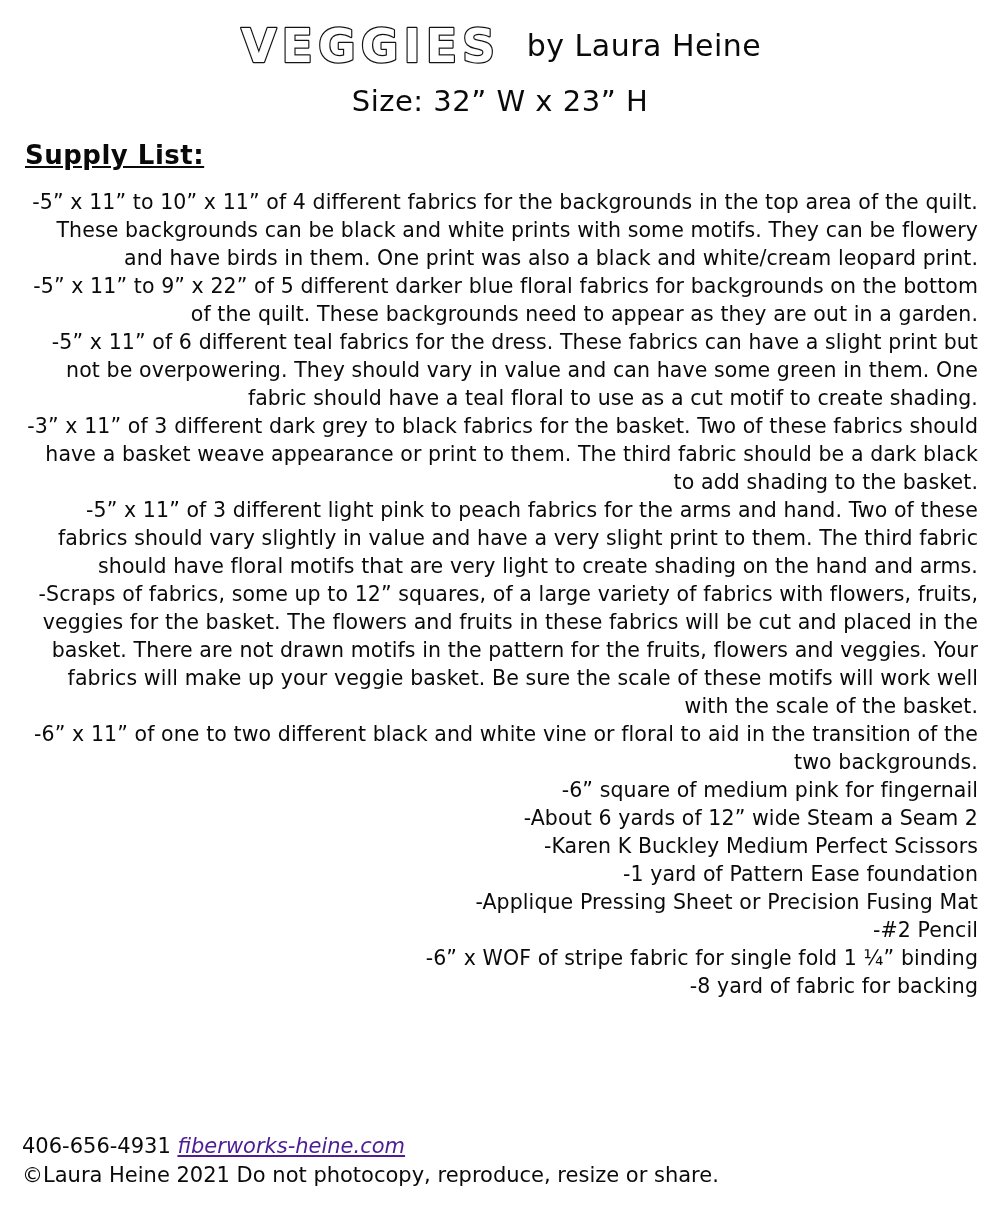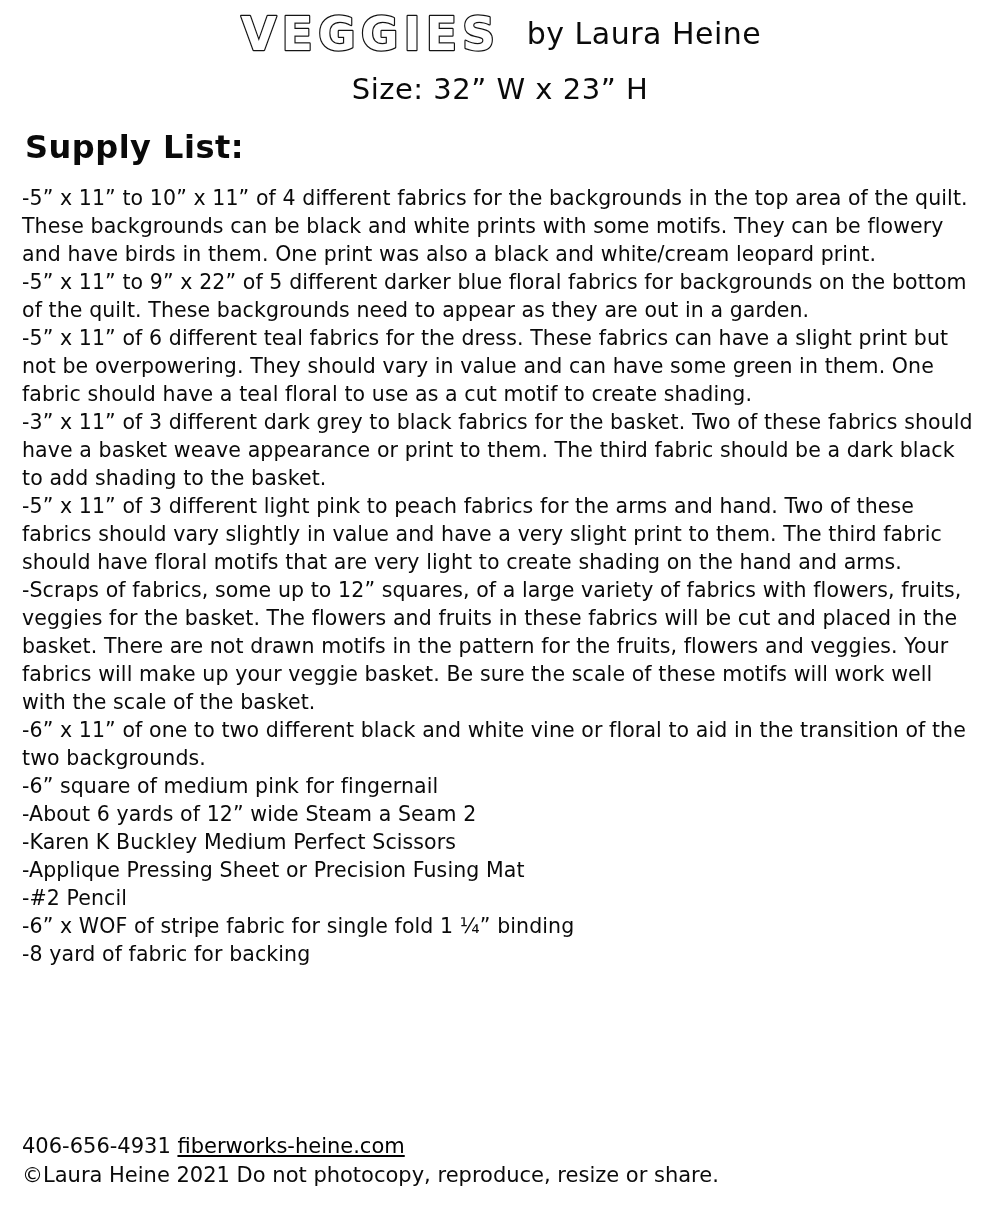--- a/index.html
+++ b/index.html
@@ -13,60 +13,64 @@
     width: 1000px;
     height: 1220px;
     background: #ffffff;
     overflow: hidden;
     margin: 0 auto;
   }
   .title-row {
     display: flex;
     justify-content: center;
     align-items: center;
+    padding-top: 12px;
     gap: 10px;
   }
   .title-svg { display: block; }
   .byline {
     font-size: 30px;
     margin-top: 0;
     color: #0a0a0a;
     letter-spacing: 0.5px;
   }
   .size-line {
     text-align: center;
     font-size: 29px;
     margin-top: 6px;
     letter-spacing: 0.5px;
   }
   .supply-heading {
-    font-size: 32px;
+    font-size: 26px;
     font-weight: 600;
     margin: 22px 0 0 25px;
     letter-spacing: 0.5px;
+    text-decoration: underline;
   }
   .supply-list {
     margin: 18px 22px 0 22px;
     width: 956px;
     font-size: 20.5px;
     line-height: 28px;
     letter-spacing: 0.1px;
+    text-align: right;
   }
   .supply-item { white-space: normal; }
   .footer {
     position: absolute;
     left: 22px;
     top: 1132px;
     font-size: 21px;
     line-height: 29px;
   }
   .footer a {
-    color: #000000;
+    color: #4c1d95;
     text-decoration: underline;
     cursor: pointer;
+    font-style: italic;
   }
 </style>
 </head>
 <body>
 
 <div class="page">
 
   <div class="title-row">
     <svg class="title-svg" width="278" height="66" viewBox="0 0 278 66">
       <text x="2" y="50" font-family="DejaVu Sans, Liberation Sans, sans-serif" font-size="46" font-weight="bold" letter-spacing="5" fill="#ffffff" stroke="#141414" stroke-width="2.4" stroke-linejoin="round" paint-order="stroke">VEGGIES</text>
@@ -82,20 +86,21 @@
     <div class="supply-item">-5” x 11” to 10” x 11” of 4 different fabrics for the backgrounds in the top area of the quilt. These backgrounds can be black and white prints with some motifs. They can be flowery and have birds in them. One print was also a black and white/cream leopard print.</div>
     <div class="supply-item">-5” x 11” to 9” x 22” of 5 different darker blue floral fabrics for backgrounds on the bottom of the quilt. These backgrounds need to appear as they are out in a garden.</div>
     <div class="supply-item">-5” x 11” of 6 different teal fabrics for the dress. These fabrics can have a slight print but not be overpowering. They should vary in value and can have some green in them. One fabric should have a teal floral to use as a cut motif to create shading.</div>
     <div class="supply-item">-3” x 11” of 3 different dark grey to black fabrics for the basket. Two of these fabrics should have a basket weave appearance or print to them. The third fabric should be a dark black to add shading to the basket.</div>
     <div class="supply-item">-5” x 11” of 3 different light pink to peach fabrics for the arms and hand. Two of these fabrics should vary slightly in value and have a very slight print to them. The third fabric should have floral motifs that are very light to create shading on the hand and arms.</div>
     <div class="supply-item">-Scraps of fabrics, some up to 12” squares, of a large variety of fabrics with flowers, fruits, veggies for the basket. The flowers and fruits in these fabrics will be cut and placed in the basket. There are not drawn motifs in the pattern for the fruits, flowers and veggies. Your fabrics will make up your veggie basket. Be sure the scale of these motifs will work well with the scale of the basket.</div>
     <div class="supply-item">-6” x 11” of one to two different black and white vine or floral to aid in the transition of the two backgrounds.</div>
     <div class="supply-item">-6” square of medium pink for fingernail</div>
     <div class="supply-item">-About 6 yards of 12” wide Steam a Seam 2</div>
     <div class="supply-item">-Karen K Buckley Medium Perfect Scissors</div>
+    <div class="supply-item">-1 yard of Pattern Ease foundation</div>
     <div class="supply-item">-Applique Pressing Sheet or Precision Fusing Mat</div>
     <div class="supply-item">-#2 Pencil</div>
     <div class="supply-item">-6” x WOF of stripe fabric for single fold 1 ¼” binding</div>
     <div class="supply-item">-8 yard of fabric for backing</div>
   </div>
 
   <div class="footer">
     <div>
       <span>406-656-4931</span>
       <a href="#">fiberworks-heine.com</a>

